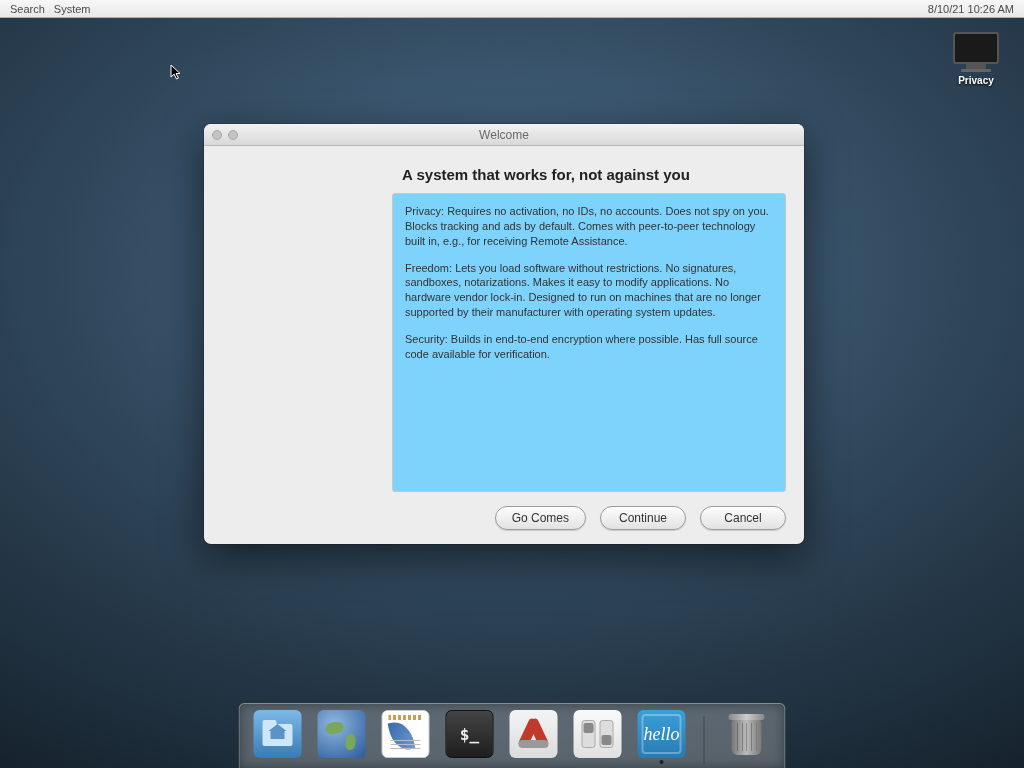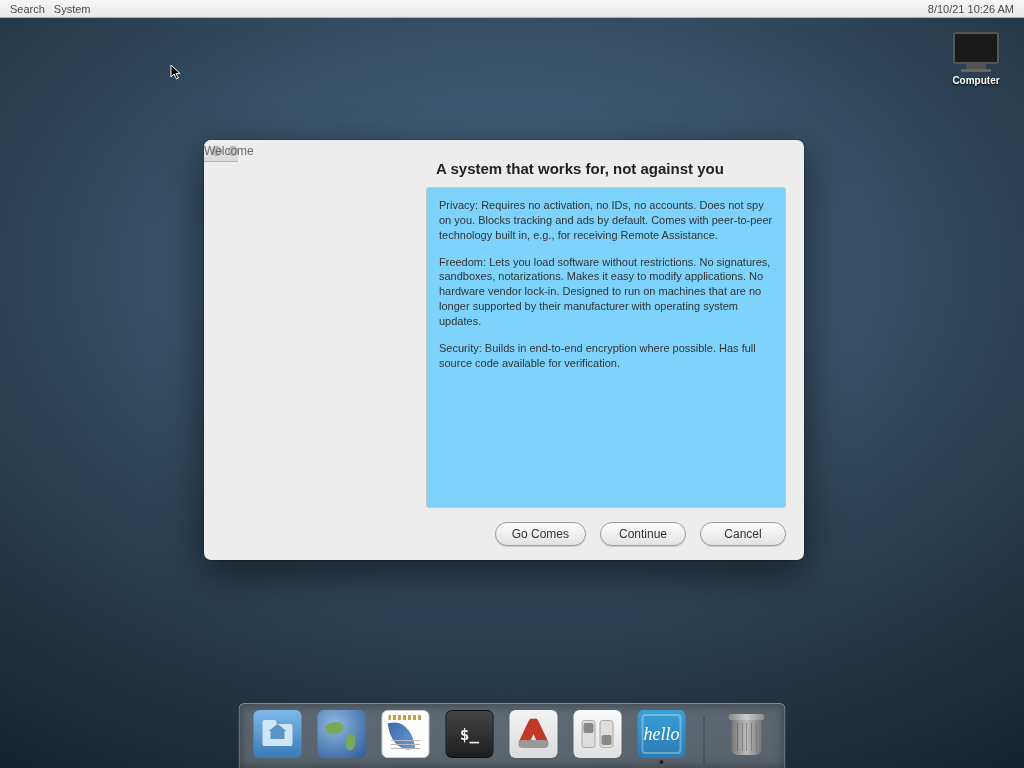--- a/index.html
+++ b/index.html
@@ -43,24 +43,24 @@
 .desktop-icon .label { margin-top:8px; text-shadow:0 1px 2px #000; font-weight:bold; }
 
 
 .cursor {
   position:absolute; left:170px; top:64px; width:14px; height:18px;
   pointer-events:none; z-index:200;
 }
 
 
 .window {
-  position:absolute; left:204px; top:140px; width:600px; height:420px;
+  position:absolute; left:204px; top:124px; width:600px; height:420px;
   background:#ededed; border-radius:7px;
   box-shadow:0 12px 40px rgba(0,0,0,0.55), 0 0 0 1px rgba(0,0,0,0.15);
-  display:flex; flex-direction:row;
+  display:flex; flex-direction:column;
 }
 .titlebar {
   height:22px; border-radius:7px 7px 0 0;
   background:linear-gradient(#f2f2f2,#d8d8d8);
   border-bottom:1px solid #b5b5b5;
   display:flex; align-items:center; position:relative;
   font-size:12px; color:#6a6a6a;
 }
 .titlebar .traffic { display:flex; gap:6px; padding-left:8px; }
 .titlebar .tl { width:10px; height:10px; border-radius:50%; background:#c3c3c3; border:1px solid #a8a8a8; }
@@ -160,21 +160,21 @@
 <div class="menubar">
   <div class="left">
     <span>Search</span>
     <span>System</span>
   </div>
   <div class="right">8/10/21 10:26 AM</div>
 </div>
 
 <div class="desktop-icon">
   <div class="monitor"></div>
-  <div class="label">Computer</div>
+  <div class="label">Privacy</div>
 </div>
 
 <svg class="cursor" viewBox="0 0 14 18">
   <path d="M1 1 L1 13 L4 10 L6.5 15 L8.5 14 L6 9.5 L10 9.5 Z" fill="#000" stroke="#fff" stroke-width="1"></path>
 </svg>
 
 <div class="window">
   <div class="titlebar">
     <div class="traffic">
       <div class="tl"></div>

